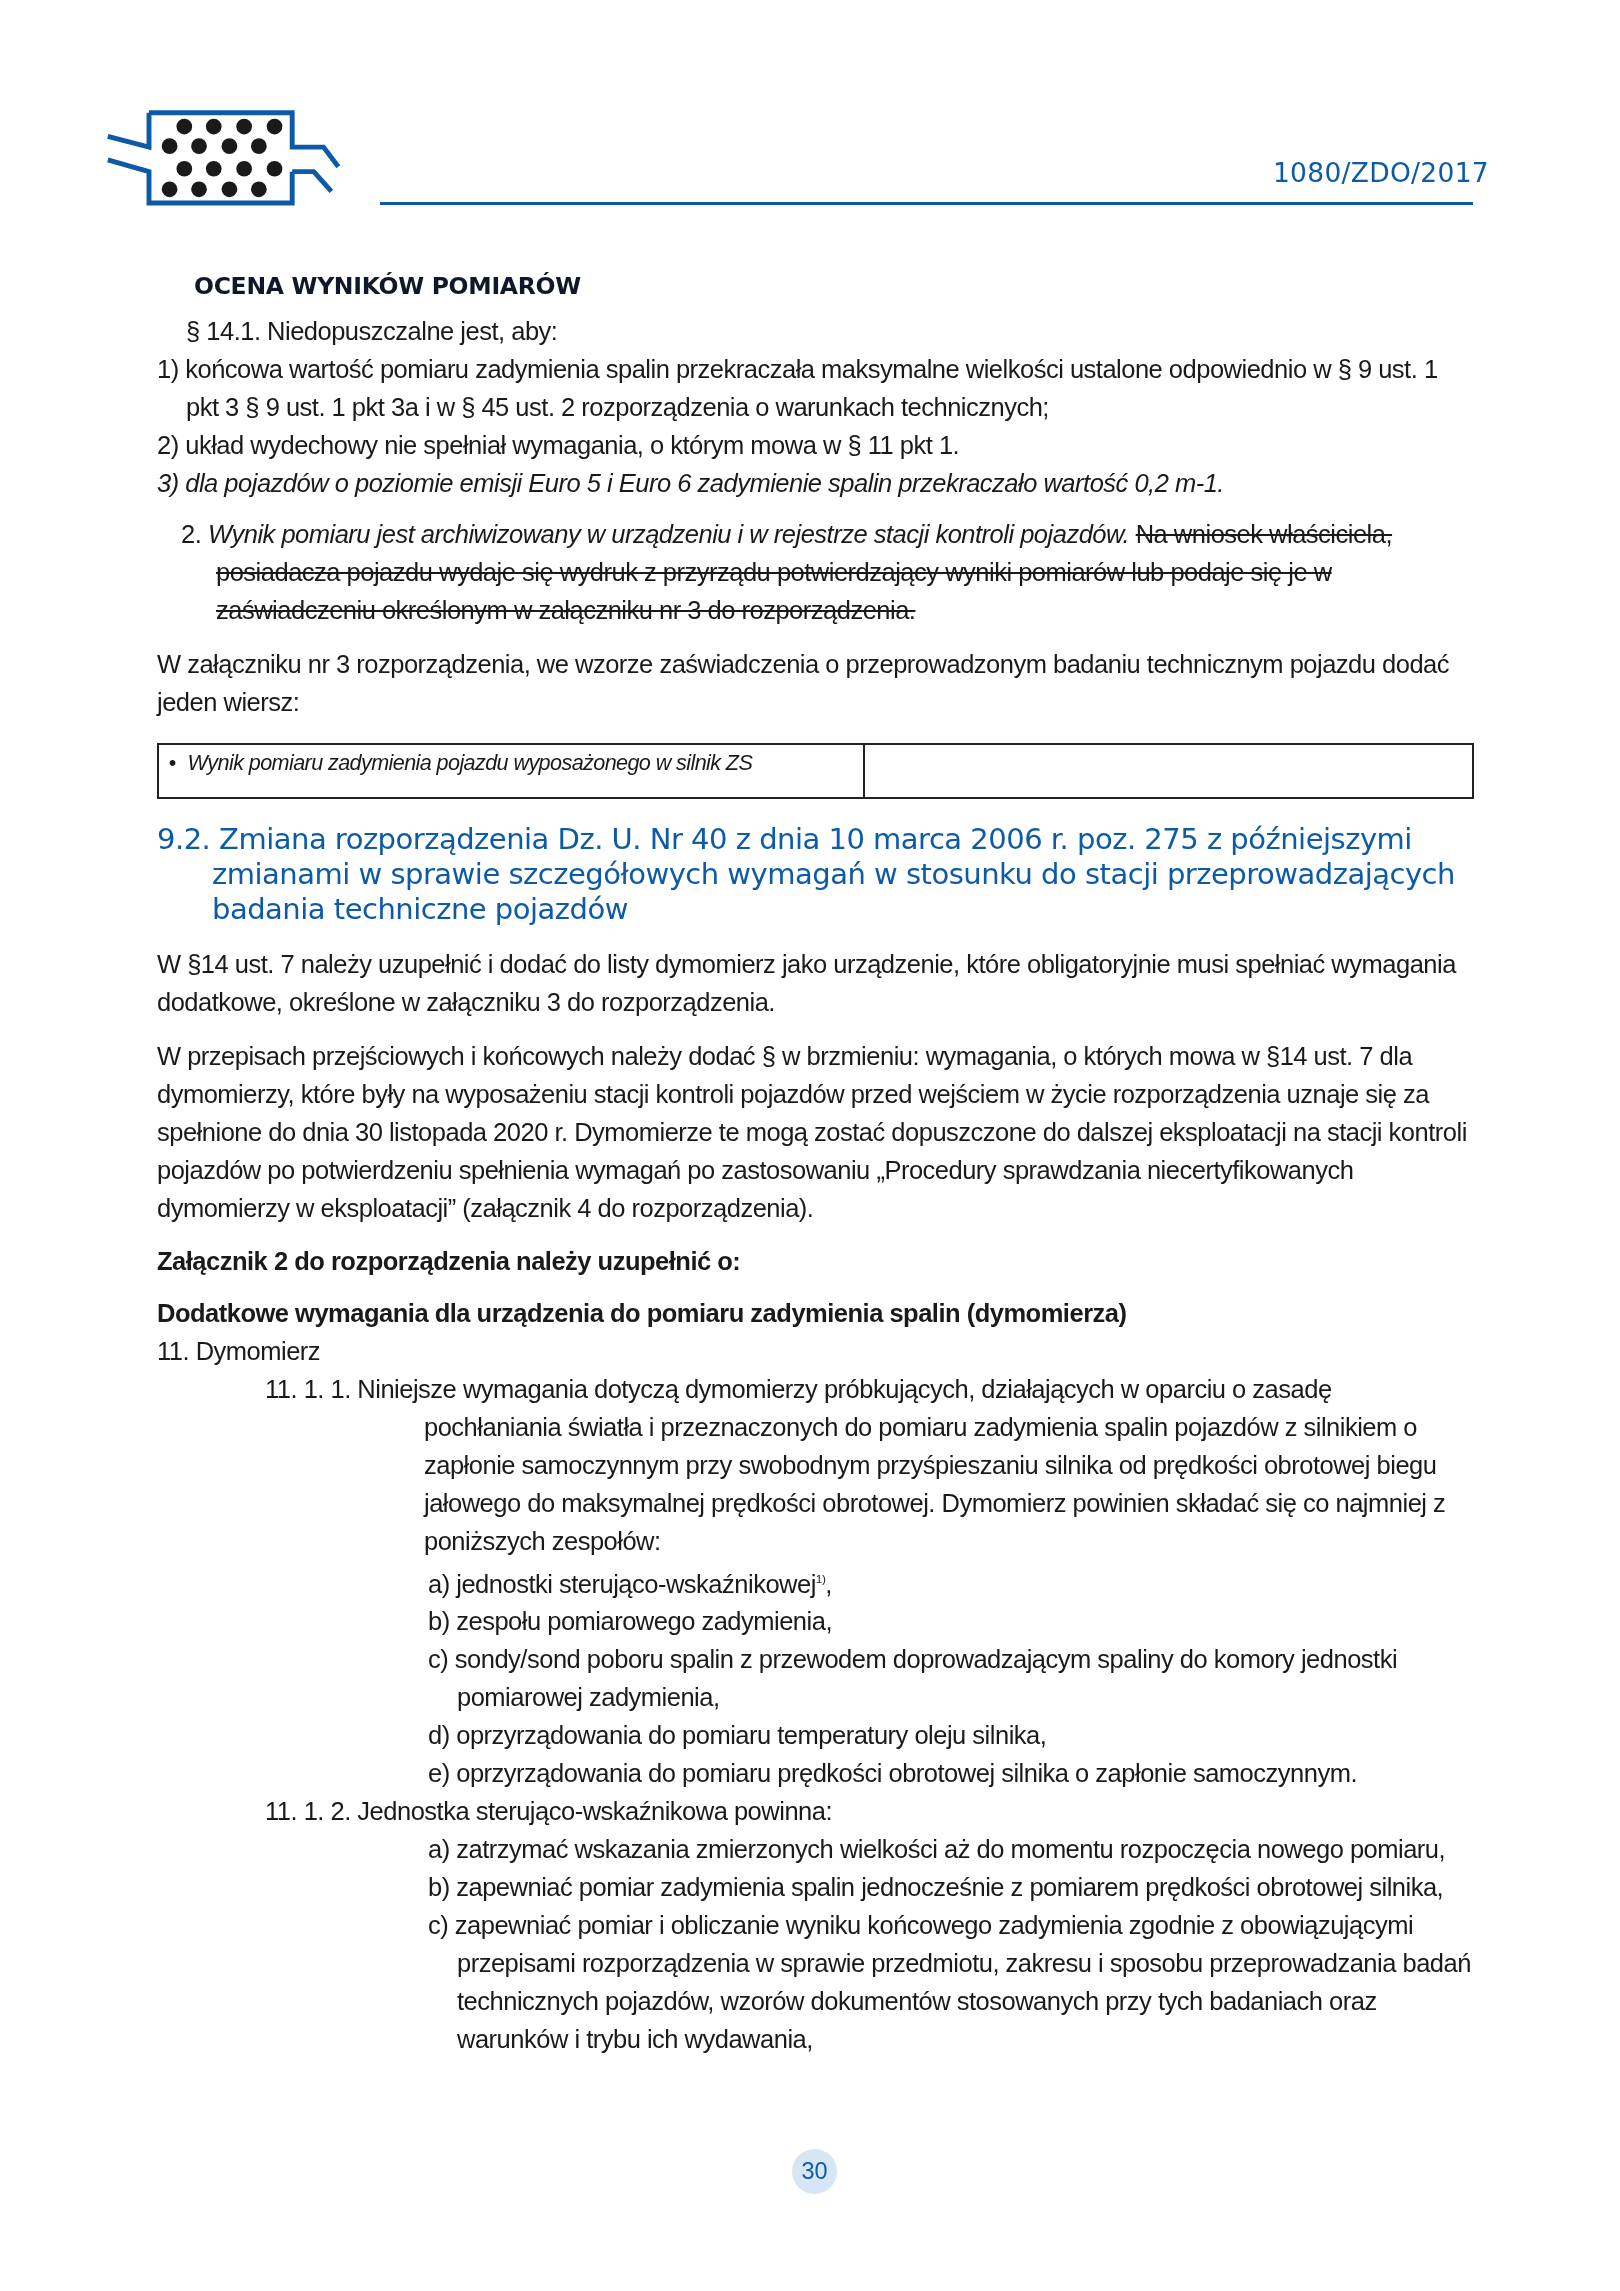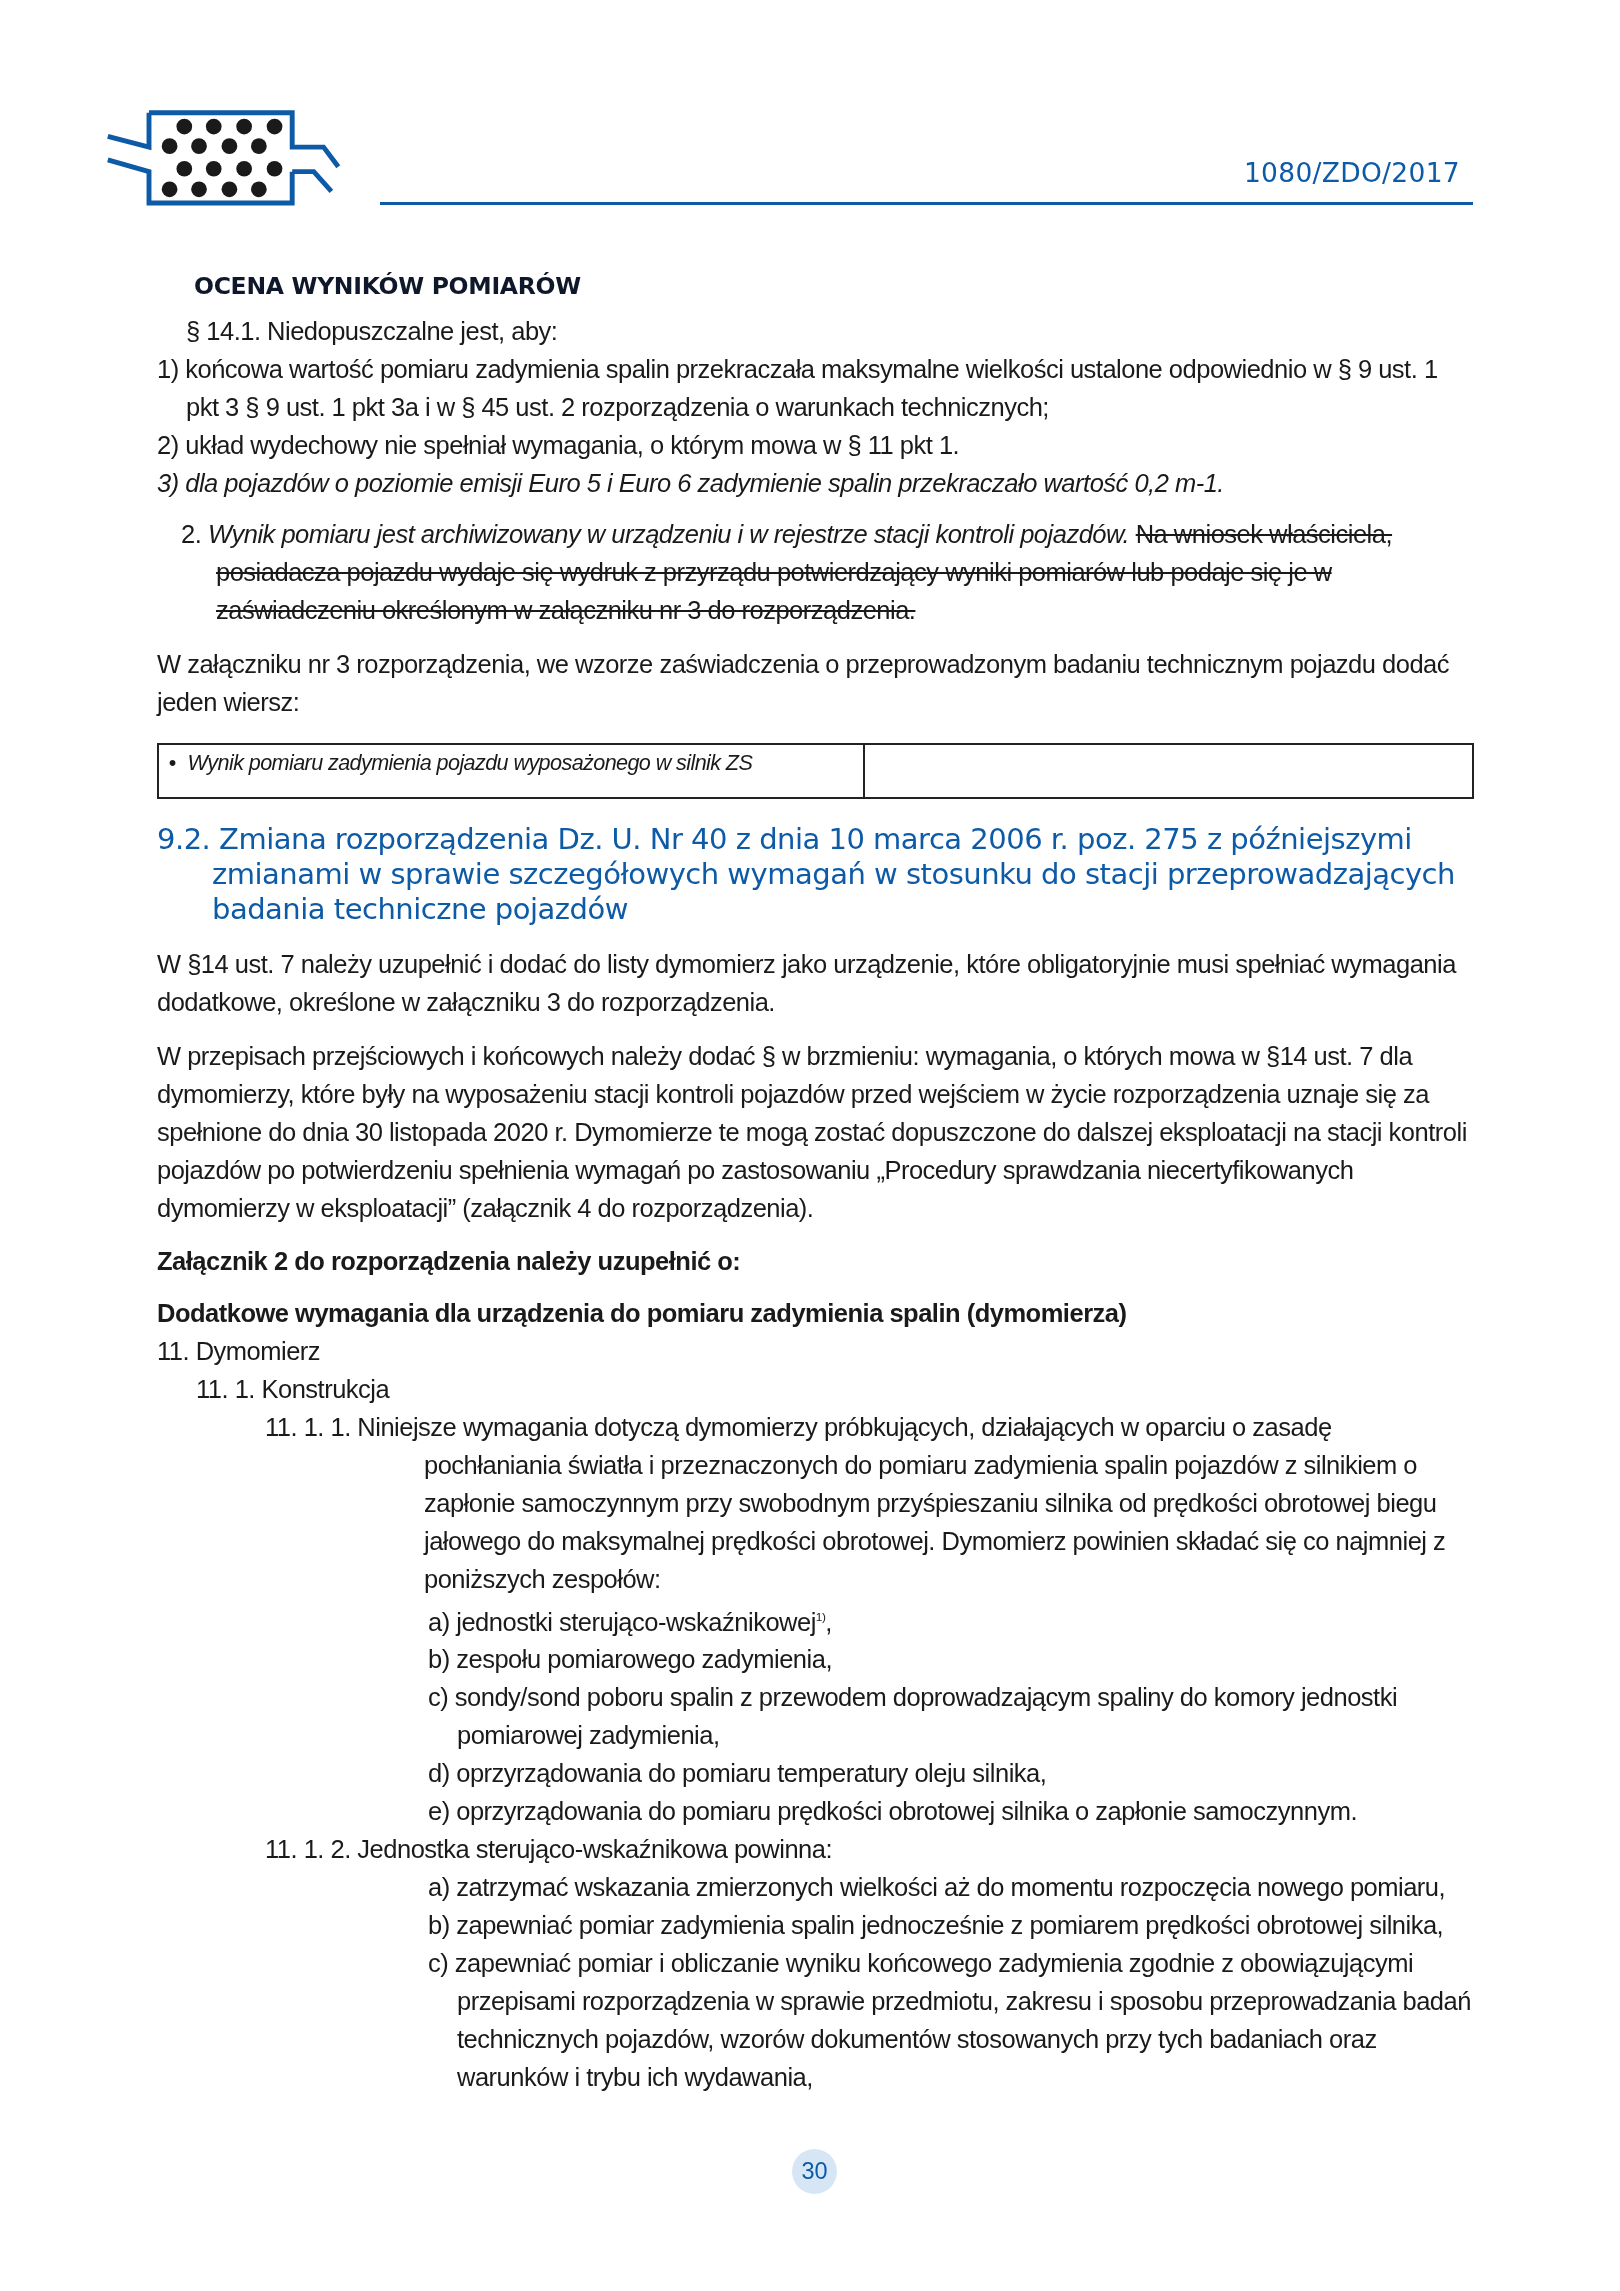--- a/index.html
+++ b/index.html
@@ -1,19 +1,19 @@
 <!DOCTYPE html>
 <html><head>
 <meta charset="utf-8">
 <style>
   html, body { margin: 0; padding: 0; background: #ffffff; }
   body { width: 1620px; height: 2292px; position: relative; overflow: hidden;
          font-family: "Liberation Sans", sans-serif; color: #1a1a1a; }
   .logo { position: absolute; left: 98px; top: 93px; width: 255px; height: 123px; }
-  .header-code { position: absolute; right: 160px; top: 157px; font-size: 26.5px; color: #0d5aa7;
+  .header-code { position: absolute; right: 131px; top: 157px; font-size: 26.5px; color: #0d5aa7;
                  font-family: "DejaVu Sans", sans-serif; letter-spacing: 0.3px; }
   .header-rule { position: absolute; left: 380px; top: 202px; width: 1093px; height: 2.9px; background: #0d5aa7; }
 
   .content { position: absolute; left: 157px; top: 272px; width: 1318px; }
   .txt { font-size: 25.5px; line-height: 38px; letter-spacing: -0.5px; transform-origin: left; }
   .section-title { font-family: "DejaVu Sans", sans-serif; font-weight: bold; color: #0f172a;
                    font-size: 23.5px; margin-left: 37px; letter-spacing: -0.3px; }
   .p { margin: 0; }
   .ind1 { padding-left: 29px; }
   .hang { padding-left: 29px; text-indent: -29px; }
@@ -94,21 +94,20 @@
   </div>
 
   <div class="blue-head">9.2. Zmiana rozporządzenia Dz. U. Nr 40 z dnia 10 marca 2006 r. poz. 275 z późniejszymi zmianami w sprawie szczegółowych wymagań w stosunku do stacji przeprowadzających badania techniczne pojazdów</div>
 
   <p class="p txt" style="margin-top:17.6px">W §14 ust. 7 należy uzupełnić i dodać do listy dymomierz jako urządzenie, które obligatoryjnie musi spełniać wymagania dodatkowe, określone w załączniku 3 do rozporządzenia.</p>
   <p class="p txt" style="margin-top:15.7px">W przepisach przejściowych i końcowych należy dodać § w brzmieniu: wymagania, o których mowa w §14 ust. 7 dla dymomierzy, które były na wyposażeniu stacji kontroli pojazdów przed wejściem w życie rozporządzenia uznaje się za spełnione do dnia 30 listopada 2020 r. Dymomierze te mogą zostać dopuszczone do dalszej eksploatacji na stacji kontroli pojazdów po potwierdzeniu spełnienia wymagań po zastosowaniu „Procedury sprawdzania niecertyfikowanych dymomierzy w eksploatacji” (załącznik 4 do rozporządzenia).</p>
 
   <p class="p txt bold" style="margin-top:15.7px">Załącznik 2 do rozporządzenia należy uzupełnić o:</p>
   <p class="p txt bold" style="margin-top:13.7px">Dodatkowe wymagania dla urządzenia do pomiaru zadymienia spalin (dymomierza)</p>
   <p class="p txt lvl0">11. Dymomierz</p>
-  <p class="p txt lvl1">11. 1. Konstrukcja</p>
   <p class="p txt lvl2">11. 1. 1. Niniejsze wymagania dotyczą dymomierzy próbkujących, działających w oparciu o zasadę pochłaniania światła i przeznaczonych do pomiaru zadymienia spalin pojazdów z silnikiem o zapłonie samoczynnym przy swobodnym przyśpieszaniu silnika od prędkości obrotowej biegu jałowego do maksymalnej prędkości obrotowej. Dymomierz powinien składać się co najmniej z poniższych zespołów:</p>
 
   <div>
     <p class="p txt lvl3"><span>a) jednostki sterująco-wskaźnikowej</span><sup style="font-size:11.8px">1)</sup><span>,</span></p>
     <p class="p txt lvl3">b) zespołu pomiarowego zadymienia,</p>
     <p class="p txt lvl3">c) sondy/sond poboru spalin z przewodem doprowadzającym spaliny do komory jednostki pomiarowej zadymienia,</p>
     <p class="p txt lvl3">d) oprzyrządowania do pomiaru temperatury oleju silnika,</p>
     <p class="p txt lvl3">e) oprzyrządowania do pomiaru prędkości obrotowej silnika o zapłonie samoczynnym.</p>
   </div>
 

